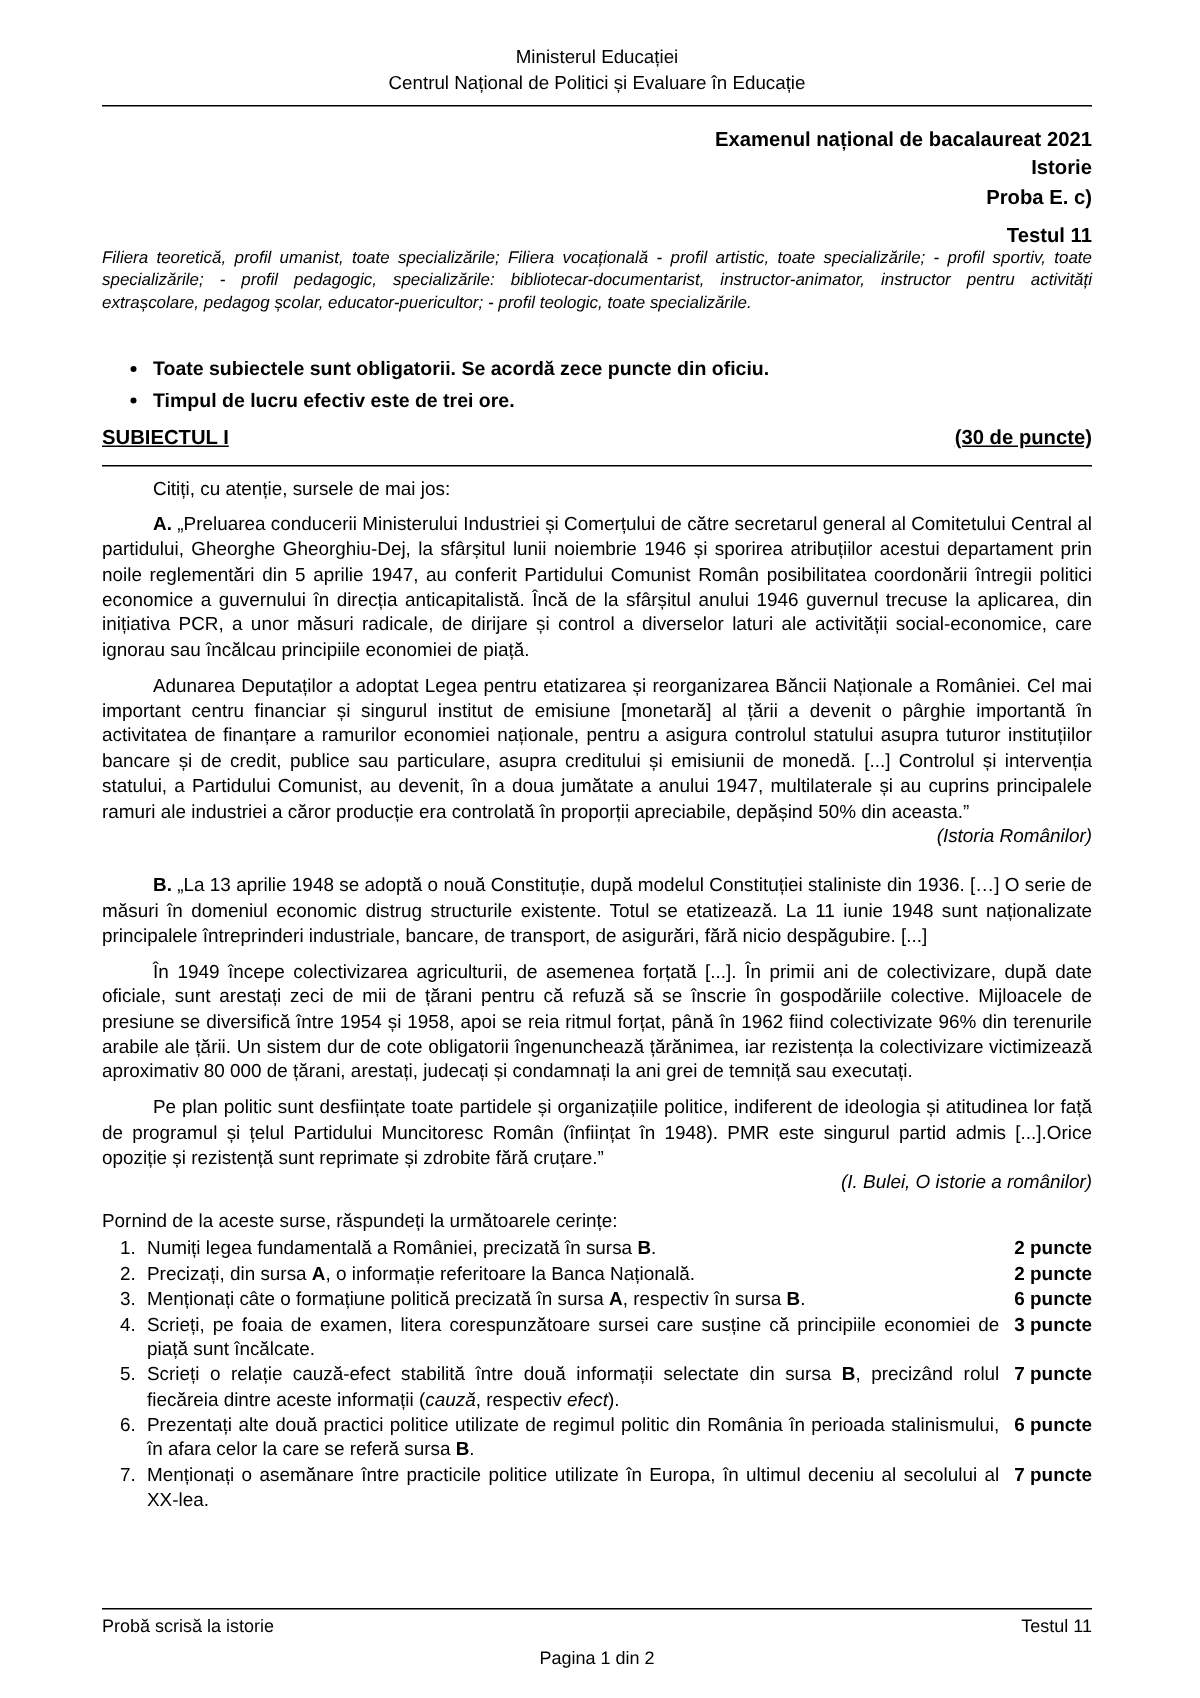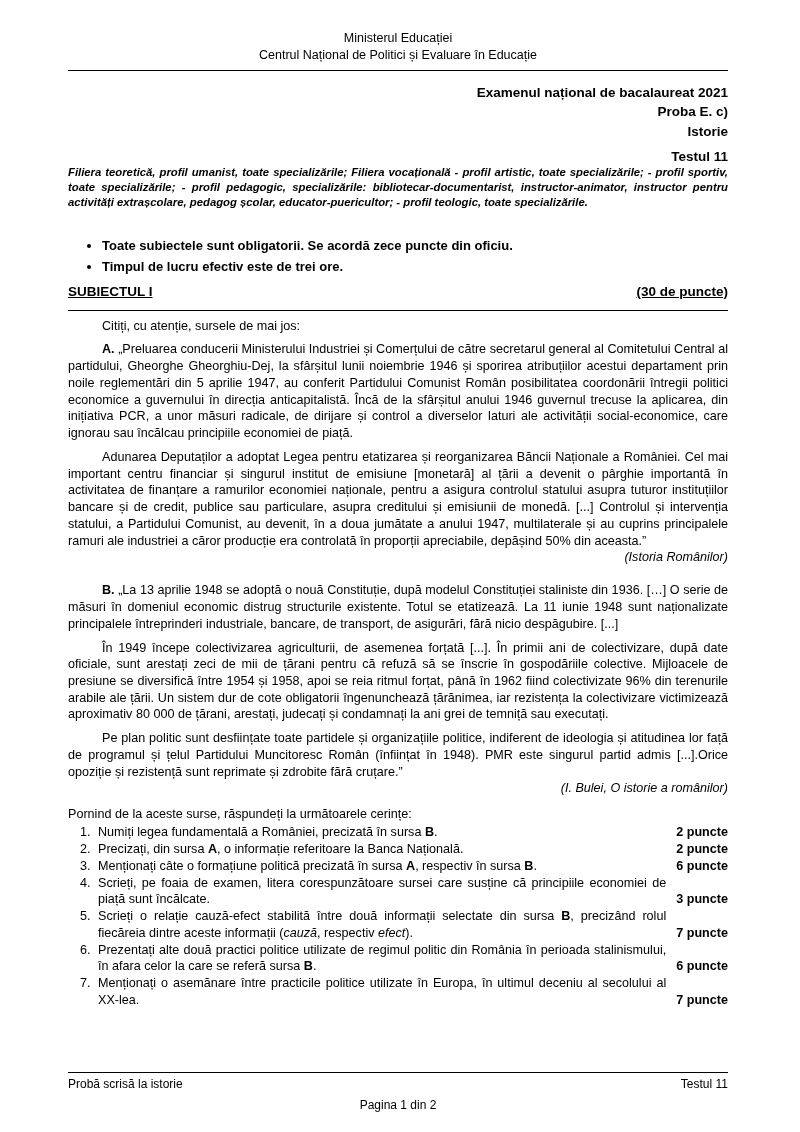--- a/index.html
+++ b/index.html
@@ -37,21 +37,21 @@
     line-height: 1.45;
   }
   .test-number {
     text-align: right;
     font-weight: bold;
     font-size: 13.5px;
     margin-top: 8px;
   }
   .filiera {
     font-style: italic;
-    font-weight: bold;
+    font-weight: normal;
     font-size: 11.3px;
     text-align: justify;
     line-height: 1.32;
     margin-top: 1px;
   }
   ul.bullets {
     margin: 26px 0 6px 0;
     padding-left: 34px;
   }
   ul.bullets li {
@@ -100,21 +100,21 @@
     font-size: 12.6px;
   }
   ol.tasks > li {
     margin-bottom: 0px;
     line-height: 1.33;
     padding-left: 4px;
   }
   .task-row {
     display: flex;
     justify-content: space-between;
-    align-items: flex-end;
+    align-items: flex-start;
     gap: 10px;
   }
   .task-text {
     text-align: justify;
     flex: 1;
   }
   .points {
     font-weight: bold;
     white-space: nowrap;
     flex: 0 0 auto;
@@ -149,22 +149,22 @@
 <div class="page">
 
   <div class="header">
     <div>Ministerul Educației</div>
     <div>Centrul Național de Politici și Evaluare în Educație</div>
   </div>
   <hr class="header-rule">
 
   <div class="exam-title">
     <div>Examenul național de bacalaureat 2021</div>
+    <div>Istorie</div>
     <div>Proba E. c)</div>
-    <div>Istorie</div>
   </div>
 
   <div class="test-number">Testul 11</div>
 
   <div class="filiera">Filiera teoretică, profil umanist, toate specializările; Filiera vocațională - profil artistic, toate specializările; - profil sportiv, toate specializările; - profil pedagogic, specializările: bibliotecar-documentarist, instructor-animator, instructor pentru activități extrașcolare, pedagog școlar, educator-puericultor; - profil teologic, toate specializările.</div>
 
   <ul class="bullets">
     <li>Toate subiectele sunt obligatorii. Se acordă zece puncte din oficiu.</li>
     <li>Timpul de lucru efectiv este de trei ore.</li>
   </ul>

